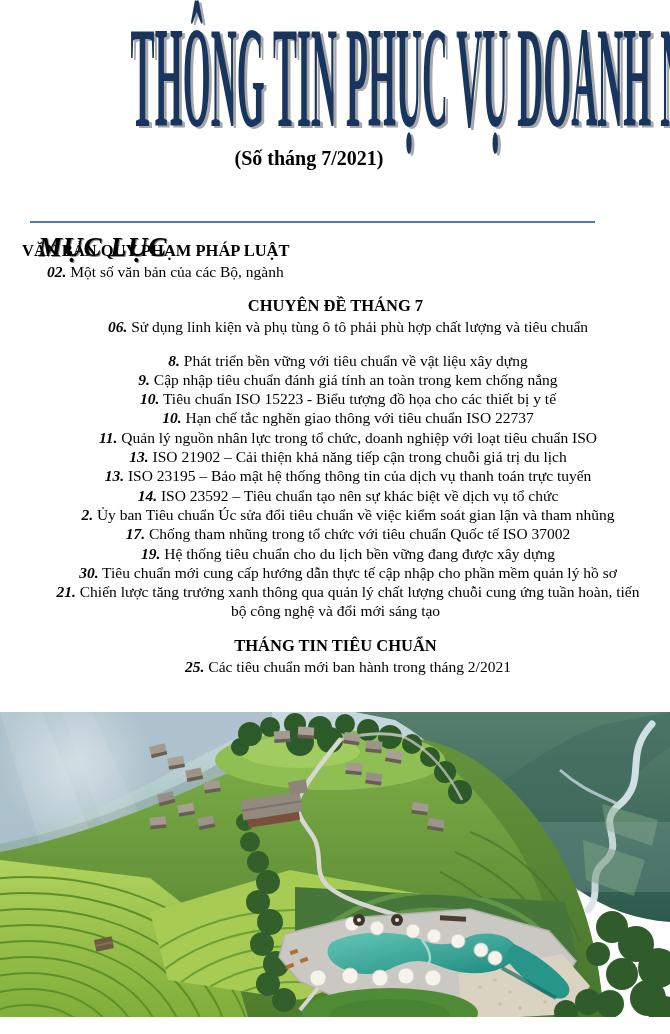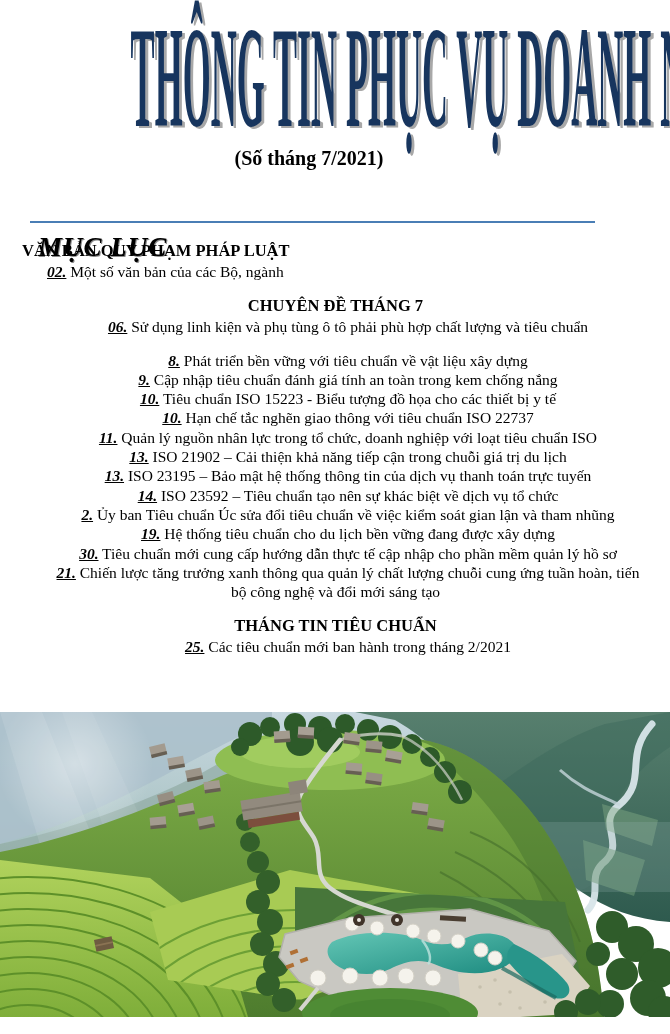--- a/index.html
+++ b/index.html
@@ -22,21 +22,21 @@
   .mucluc{
     position:absolute;top:184px;left:38px;font-size:27px;font-weight:700;font-style:italic;
     letter-spacing:1px;text-shadow:1px 1px 0 #8c8c8c;margin-top:48px;
   }
   .rule{position:absolute;top:221px;left:30px;width:565px;height:2px;}
   
   .toc{position:absolute;top:240px;left:22px;width:627px;font-size:15.5px;line-height:19.3px;}
   .sec + .sec{margin-top:14px;text-align:center;}
   .sec-title{font-weight:700;font-size:16.5px;line-height:21px;margin-bottom:1px;}
   .item{text-indent:25px;}
-  .pg{font-weight:700;font-style:italic;text-decoration:underline;}
+  .pg{font-weight:700;font-style:italic;}
   
   .photo{position:absolute;top:712px;left:0;width:670px;height:305px;overflow:hidden;}
   .photo svg{display:block;}
 </style>
 </head>
 <body>
 
 <div class="page">
 
   <div class="masthead">
@@ -62,20 +62,21 @@
     <div class="sec">
       <div class="item"><span class="pg">8.</span> <span>Phát triển bền vững với tiêu chuẩn về vật liệu xây dựng</span></div>
       <div class="item"><span class="pg">9.</span> <span>Cập nhập tiêu chuẩn đánh giá tính an toàn trong kem chống nắng</span></div>
       <div class="item"><span class="pg">10.</span> <span>Tiêu chuẩn ISO 15223 - Biểu tượng đồ họa cho các thiết bị y tế</span></div>
       <div class="item"><span class="pg">10.</span> <span>Hạn chế tắc nghẽn giao thông với tiêu chuẩn ISO 22737</span></div>
       <div class="item"><span class="pg">11.</span> <span>Quản lý nguồn nhân lực trong tổ chức, doanh nghiệp với loạt tiêu chuẩn ISO</span></div>
       <div class="item"><span class="pg">13.</span> <span>ISO 21902 – Cải thiện khả năng tiếp cận trong chuỗi giá trị du lịch</span></div>
       <div class="item"><span class="pg">13.</span> <span>ISO 23195 – Bảo mật hệ thống thông tin của dịch vụ thanh toán trực tuyến</span></div>
       <div class="item"><span class="pg">14.</span> <span>ISO 23592 – Tiêu chuẩn tạo nên sự khác biệt về dịch vụ tổ chức</span></div>
       <div class="item"><span class="pg">2.</span> <span>Ủy ban Tiêu chuẩn Úc sửa đổi tiêu chuẩn về việc kiểm soát gian lận và tham nhũng</span></div>
+      <div class="item"><span class="pg">17.</span> <span>Chống tham nhũng trong tổ chức với tiêu chuẩn Quốc tế ISO 37002</span></div>
       <div class="item"><span class="pg">19.</span> <span>Hệ thống tiêu chuẩn cho du lịch bền vững đang được xây dựng</span></div>
       <div class="item"><span class="pg">30.</span> <span>Tiêu chuẩn mới cung cấp hướng dẫn thực tế cập nhập cho phần mềm quản lý hồ sơ</span></div>
       <div class="item"><span class="pg">21.</span> <span>Chiến lược tăng trưởng xanh thông qua quản lý chất lượng chuỗi cung ứng tuần hoàn, tiến bộ công nghệ và đổi mới sáng tạo</span></div>
     </div>
 
     <div class="sec">
       <div class="sec-title">THÁNG TIN TIÊU CHUẨN</div>
       <div class="item"><span class="pg">25.</span> <span>Các tiêu chuẩn mới ban hành trong tháng 2/2021</span></div>
     </div>
 

